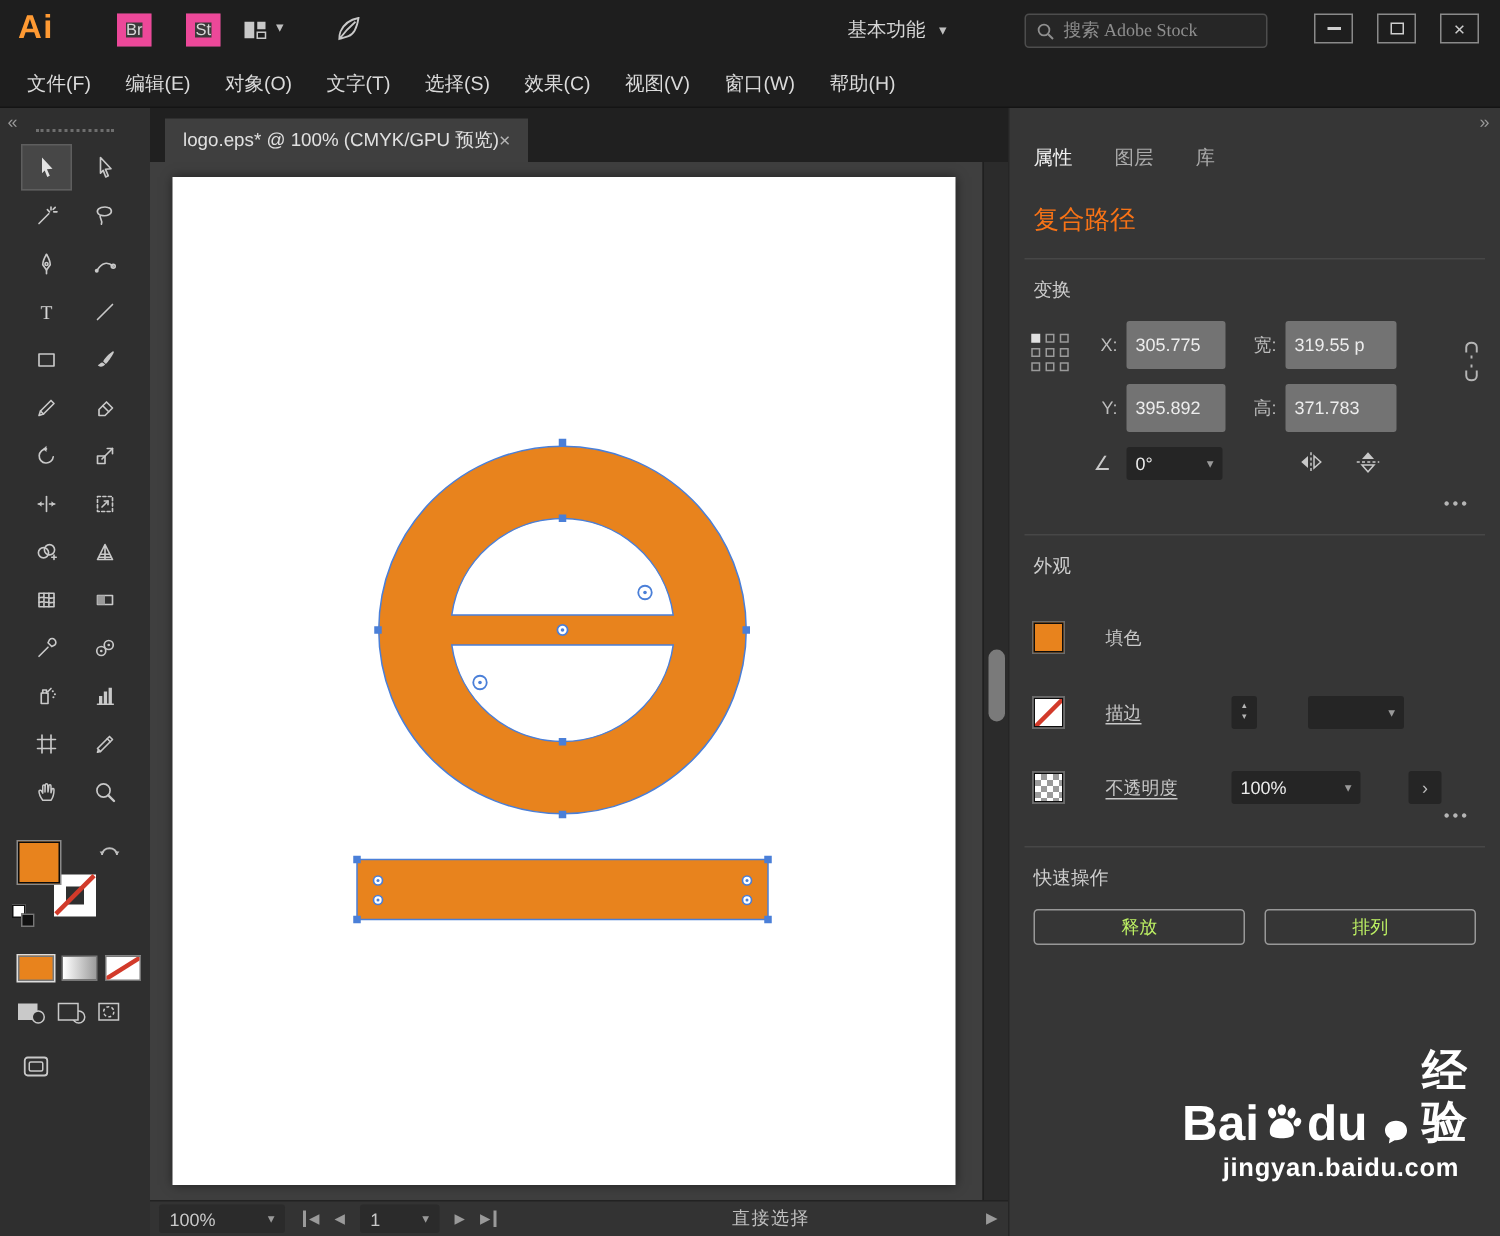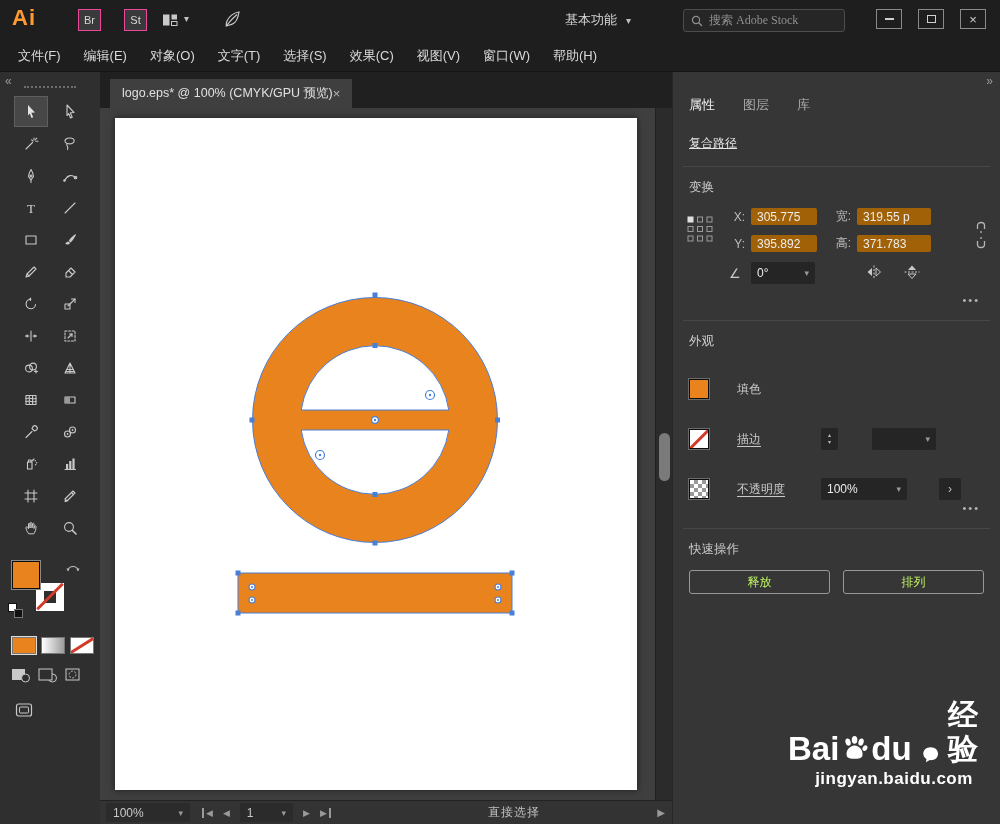--- a/index.html
+++ b/index.html
@@ -2,21 +2,21 @@
 <html style="--accent: #E8831D; --selection: #4A7FD8;"><head>
 <meta charset="utf-8">
 <style>
   *{box-sizing:border-box;margin:0;padding:0;}
   html,body{width:1000px;height:824px;}
   body{position:relative;background:#363636;font-family:"Liberation Sans","DejaVu Sans",sans-serif;overflow:hidden;color:#d6d6d6;-webkit-user-select:none;user-select:none;}
 
   
   .titlebar{position:absolute;left:0;top:0;width:1000px;height:40px;background:#1e1e1e;}
   .ai-logo{position:absolute;left:12px;top:5px;font-size:22px;font-weight:bold;color:#ff9a33;letter-spacing:1px;}
-  .tb-tile{position:absolute;top:9px;width:23px;height:22px;background:#3a3a3a;border:1px solid #ec4899;color:#d8d8d8;font-size:11px;display:flex;align-items:center;justify-content:center;}
+  .tb-tile{position:absolute;top:9px;width:23px;height:22px;background:#3a3a3a;border:6px solid #ec4899;color:#d8d8d8;font-size:11px;display:flex;align-items:center;justify-content:center;}
   .tb-arrange{position:absolute;left:162px;top:12px;}
   .tb-chev{position:absolute;top:13px;color:#bfbfbf;font-size:10px;}
   .tb-feather{position:absolute;left:222px;top:9px;}
   .workspace{position:absolute;left:565px;top:0;height:40px;display:flex;align-items:center;gap:9px;font-size:13px;color:#d6d6d6;}
   .workspace .chev{font-size:10px;color:#bfbfbf;}
   .search{position:absolute;left:683px;top:9px;width:162px;height:23px;background:#262626;border:1px solid #4d4d4d;border-radius:3px;display:flex;align-items:center;padding:0 7px;gap:6px;color:#8f8f8f;font-size:12px;font-family:"Liberation Serif","DejaVu Serif",serif;}
   .win-controls{position:absolute;right:14px;top:9px;display:flex;gap:16px;}
   .win-btn{width:26px;height:20px;border:1px solid #8a8a8a;display:flex;align-items:center;justify-content:center;color:#cfcfcf;font-size:13px;background:transparent;}
   .min-glyph{display:block;width:9px;border-top:2px solid #cfcfcf;}
   .max-glyph{display:block;width:9px;height:8px;border:1.5px solid #cfcfcf;}
@@ -77,31 +77,31 @@
   .ab-field .chev{font-size:9px;color:#9a9a9a;}
   .tool-status{position:absolute;left:368px;color:#bfbfbf;letter-spacing:1px;margin-left:20px;}
   .status-go{position:absolute;right:7px;font-size:10px;color:#9a9a9a;}
 
   
   .right-panel{position:absolute;left:672px;top:72px;bottom:0;width:328px;background:#363636;border-left:1px solid #262626;}
   .rp-collapse{position:absolute;right:7px;top:2px;color:#9a9a9a;font-size:12px;}
   .rp-tabs{display:flex;gap:28px;padding:16px 0 0 16px;height:50px;align-items:center;font-size:13px;color:#ababab;}
   .rp-tab.active{color:#f2f2f2;}
   .rp-body{padding:0 16px;font-size:12px;color:#c3c3c3;}
-  .sel-type{margin-top:13px;font-size:12px;color:#e5e5e5;text-decoration:underline;}
+  .sel-type{margin-top:13px;font-size:17px;color:#f97316;}
   .rp-hr{border:none;border-top:1px solid #474747;margin:14px -6px 0;}
   .sec-title{margin-top:12px;font-size:12.5px;color:#cdcdcd;}
 
   .transform-grid{position:relative;margin-top:12px;padding-left:40px;padding-right:24px;}
   .locator{position:absolute;left:-2px;top:8px;}
   .chain{position:absolute;right:-4px;top:12px;}
   .t-row{display:flex;align-items:center;gap:6px;margin-bottom:10px;}
   .tlab{width:16px;text-align:right;color:#bdbdbd;}
   .tlab.w{margin-left:12px;}
-  .t-input{width:66px;height:17px;background:#a16207;border-radius:2px;color:#ececec;display:flex;align-items:center;padding:0 6px;font-size:12px;}
+  .t-input{width:66px;height:32px;background:#737373;border-radius:2px;color:#ececec;display:flex;align-items:center;padding:0 6px;font-size:12px;}
   .t-input.wide{width:74px;}
   .t-select{width:64px;height:22px;background:#252525;border-radius:2px;display:flex;align-items:center;padding:0 6px;color:#ececec;}
   .t-select .chev{margin-left:auto;font-size:9px;color:#9a9a9a;}
   .angle-ic{color:#c9c9c9;font-size:13px;width:16px;}
   .flips{display:flex;gap:20px;margin-left:44px;}
   .more-dots{text-align:right;color:#b5b5b5;letter-spacing:2px;margin-top:2px;padding-right:4px;font-size:11px;}
 
   .app-row{display:flex;align-items:center;margin-top:28px;gap:28px;min-height:22px;}
   .swatch20{width:20px;height:20px;border:1px solid #0d0d0d;box-shadow:0 0 0 1px #6b6b6b;flex:0 0 auto;}
   .swatch20.fill{background:var(--accent);}

